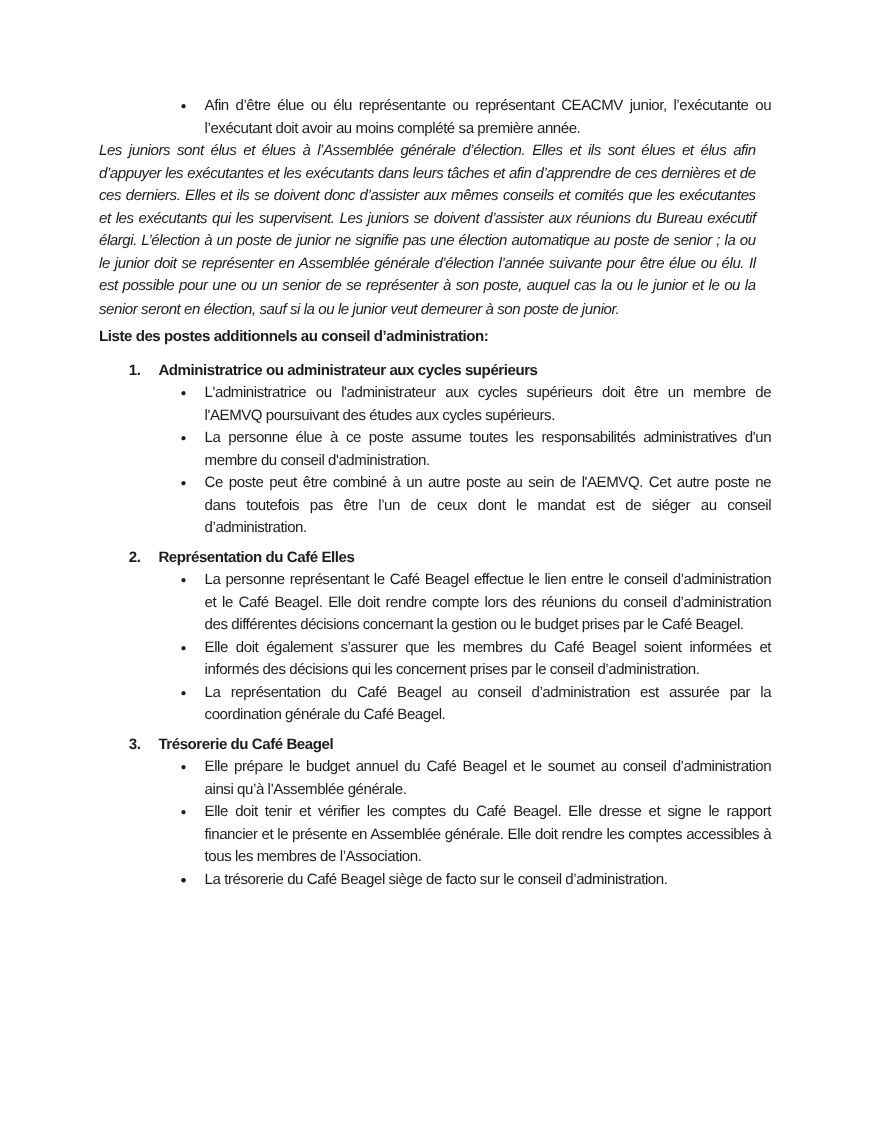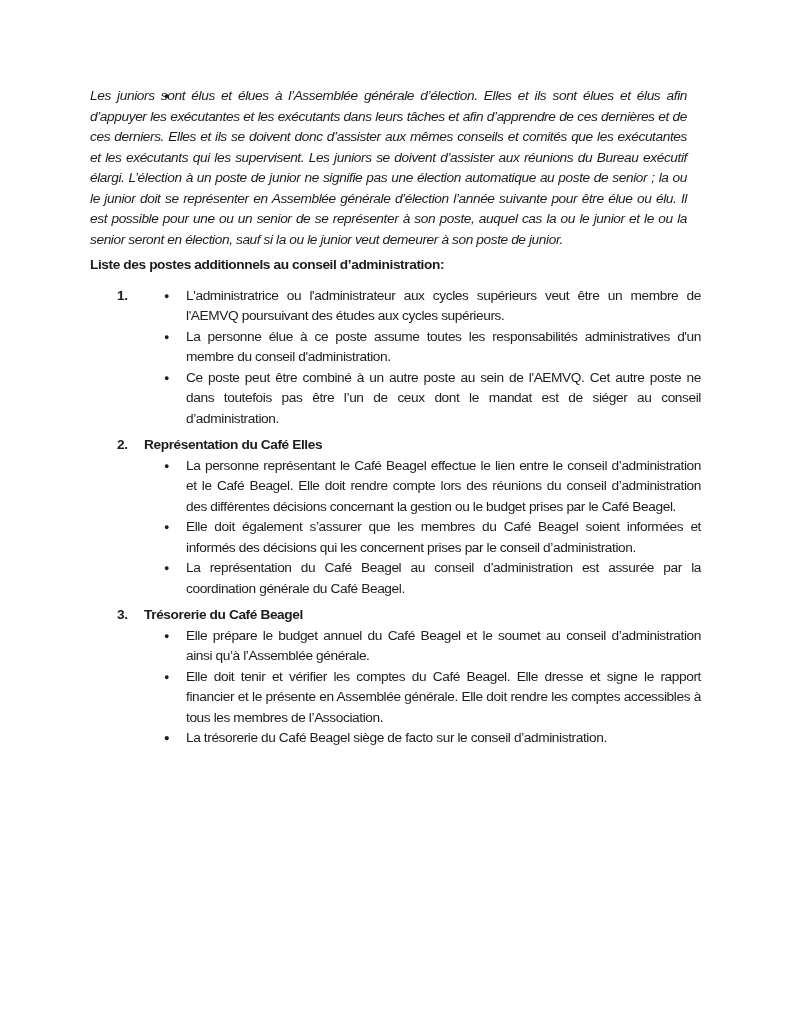--- a/index.html
+++ b/index.html
@@ -60,33 +60,33 @@
     left: 27px;
     top: 0;
   }
 </style>
 </head>
 <body>
 
 <div class="doc">
 
   <div class="bullet-row">
-    <span class="bullet-glyph">●</span>
+    <span class="bullet-glyph">●</span><span>Afin d’être élue ou élu représentante ou représentant CEACMV junior, l’exécutante ou l’exécutant doit avoir au moins complété sa première année.</span>
   </div>
 
   <p class="jpara">Les juniors sont élus et élues à l’Assemblée générale d’élection. Elles et ils sont élues et élus afin d’appuyer les exécutantes et les exécutants dans leurs tâches et afin d’apprendre de ces dernières et de ces derniers. Elles et ils se doivent donc d’assister aux mêmes conseils et comités que les exécutantes et les exécutants qui les supervisent. Les juniors se doivent d’assister aux réunions du Bureau exécutif élargi. L’élection à un poste de junior ne signifie pas une élection automatique au poste de senior ; la ou le junior doit se représenter en Assemblée générale d’élection l’année suivante pour être élue ou élu. Il est possible pour une ou un senior de se représenter à son poste, auquel cas la ou le junior et le ou la senior seront en élection, sauf si la ou le junior veut demeurer à son poste de junior.</p>
 
   <p class="heading">Liste des postes additionnels au conseil d’administration:</p>
 
   <section class="position">
     <div class="ptitle">
-      <span class="pnum">1.</span>
+      <span class="pnum">1.</span><span>Administratrice ou administrateur aux cycles supérieurs</span>
     </div>
     <div class="bullet-row">
-      <span class="bullet-glyph">●</span><span>L'administratrice ou l'administrateur aux cycles supérieurs veut être un membre de l'AEMVQ poursuivant des études aux cycles supérieurs.</span>
+      <span class="bullet-glyph">●</span><span>L'administratrice ou l'administrateur aux cycles supérieurs doit être un membre de l'AEMVQ poursuivant des études aux cycles supérieurs.</span>
     </div>
     <div class="bullet-row">
       <span class="bullet-glyph">●</span><span>La personne élue à ce poste assume toutes les responsabilités administratives d'un membre du conseil d'administration.</span>
     </div>
     <div class="bullet-row">
       <span class="bullet-glyph">●</span><span>Ce poste peut être combiné à un autre poste au sein de l'AEMVQ. Cet autre poste ne dans toutefois pas être l’un de ceux dont le mandat est de siéger au conseil d’administration.</span>
     </div>
   </section>
 
   <section class="position">

